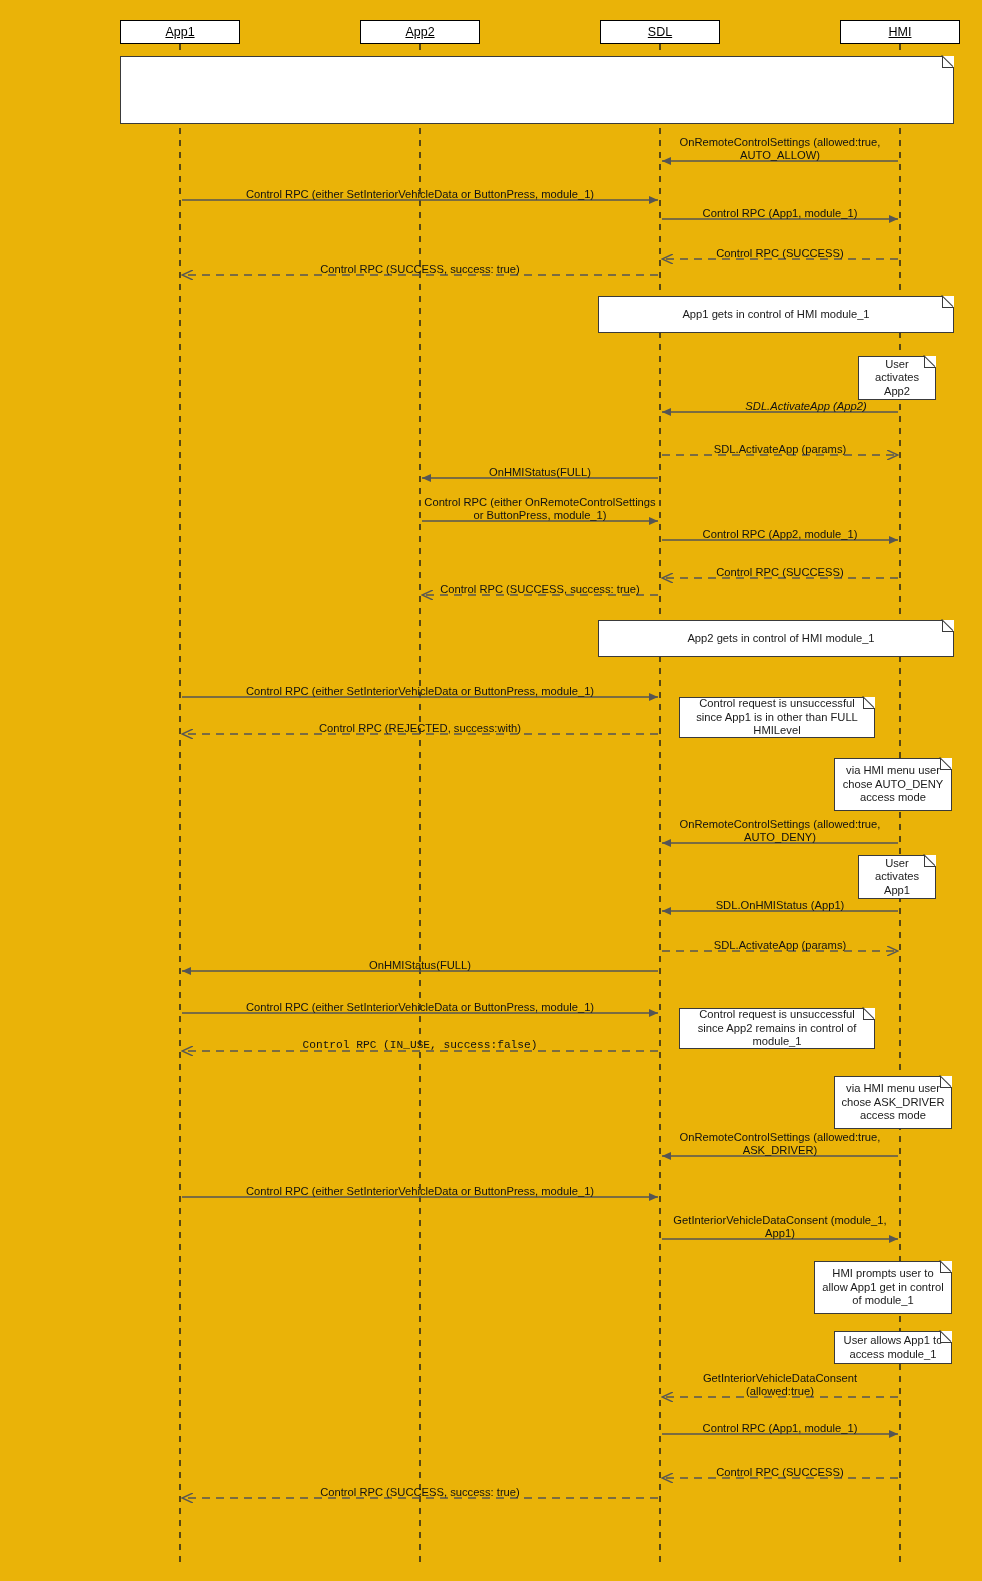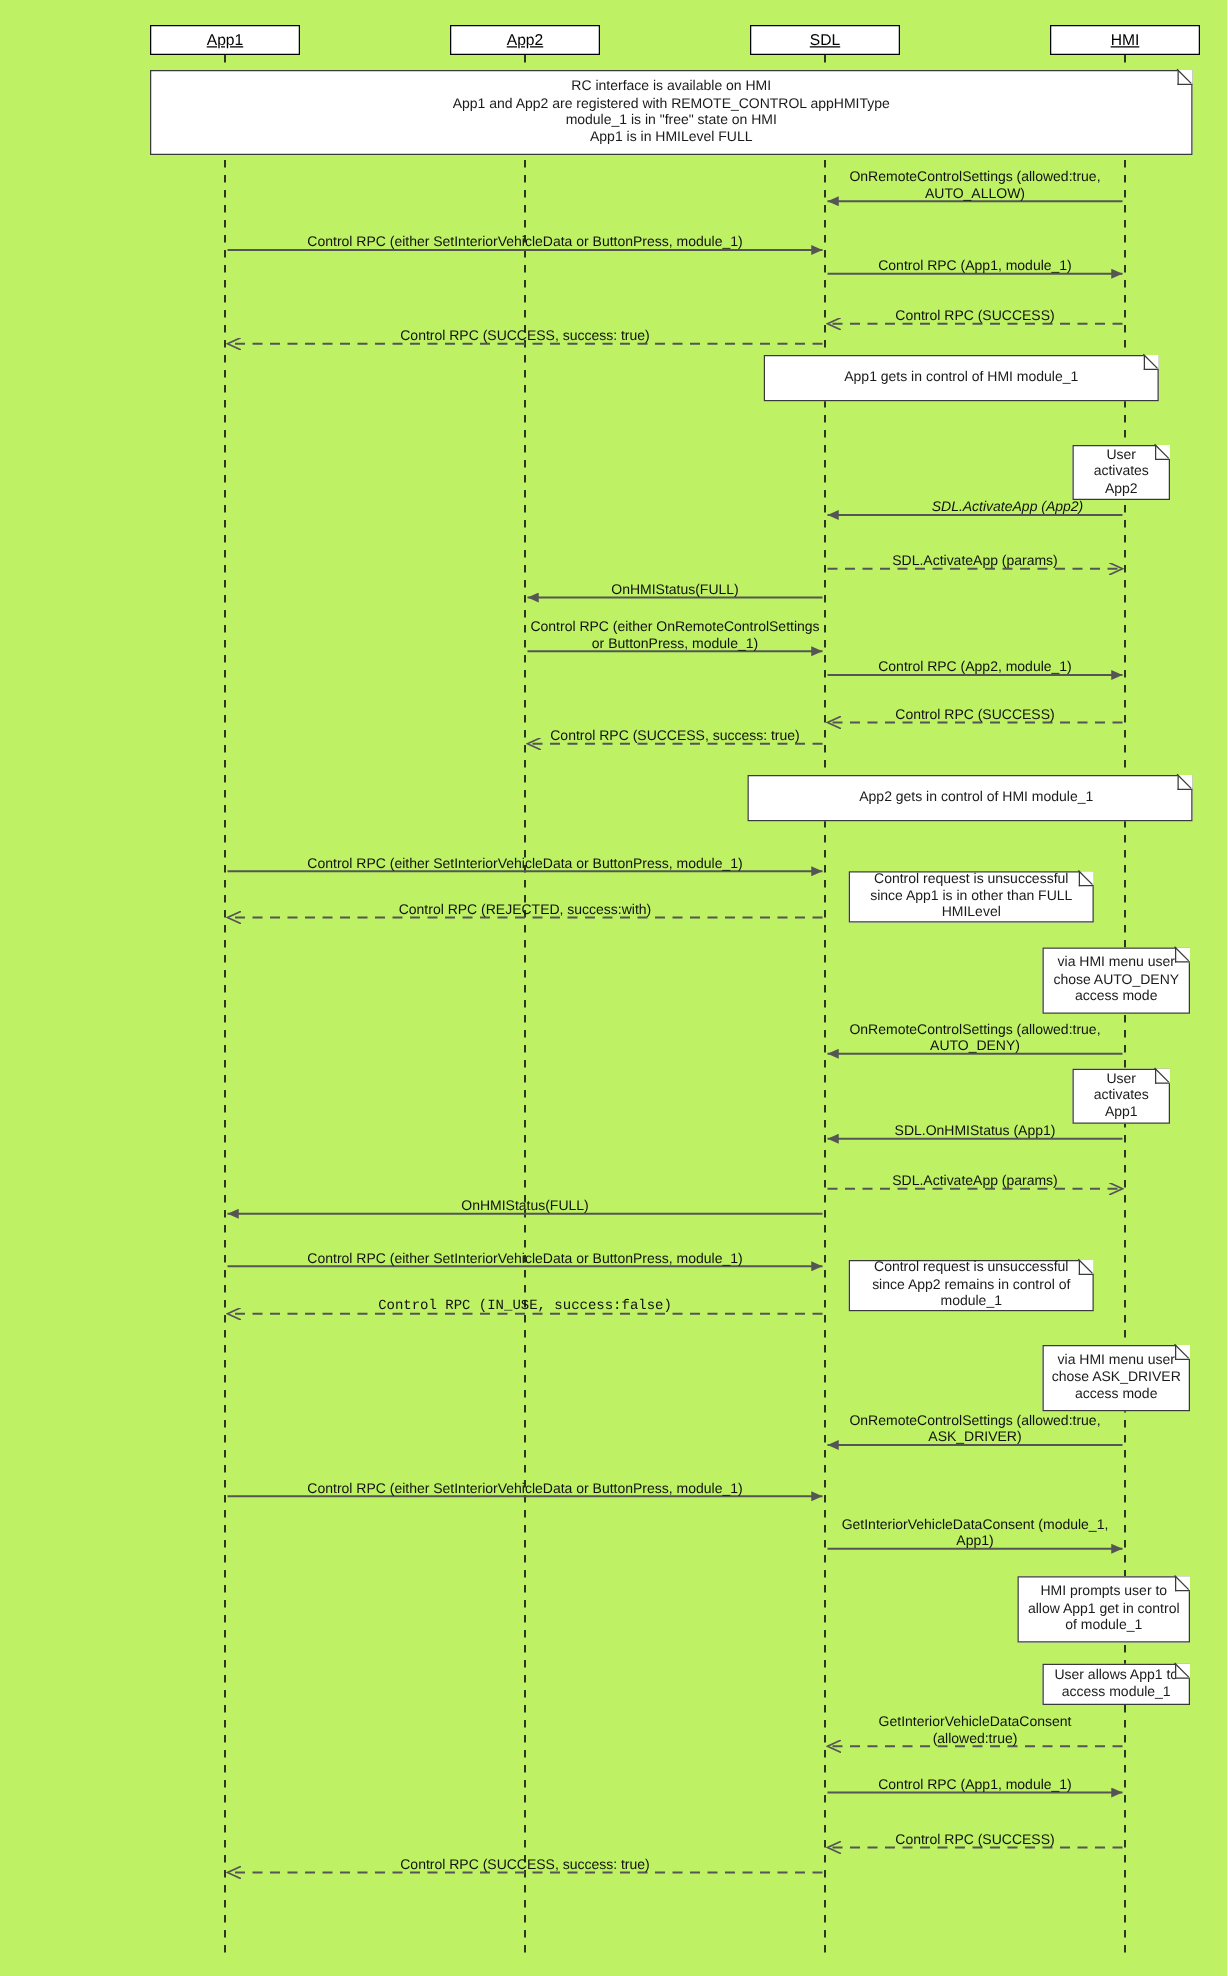--- a/index.html
+++ b/index.html
@@ -4,21 +4,21 @@
 <style>
   html, body {
     margin: 0;
     padding: 0;
     background: #ffffff;
   }
   #diagram {
     position: relative;
     width: 982px;
     height: 1581px;
-    background: #bef264;
+    background: #eab308;
     font-family: "Liberation Sans", sans-serif;
     overflow: hidden;
   }
   #svg-layer {
     position: absolute;
     top: 0; left: 0;
     width: 982px;
     height: 1581px;
   }
   
@@ -145,26 +145,22 @@
 
   <div id="actor-boxes">
       <div class="actor-box" style="left: 120px; top: 20px; width: 120px;"><span>App1</span></div>
       <div class="actor-box" style="left: 360px; top: 20px; width: 120px;"><span>App2</span></div>
       <div class="actor-box" style="left: 600px; top: 20px; width: 120px;"><span>SDL</span></div>
       <div class="actor-box" style="left: 840px; top: 20px; width: 120px;"><span>HMI</span></div>
     </div>
   <div id="notes-layer">
       <div class="note" style="left: 120px; top: 56px; width: 834px; height: 68px;">
         <span class="fold"></span>
-        <span class="note-text" style="white-space: pre-line;">RC interface is available on HMI
-App1 and App2 are registered with REMOTE_CONTROL appHMIType
-module_1 is in "free" state on HMI
-App1 is in HMILevel FULL</span>
-      </div>
-      <div class="note" style="left: 598px; top: 284px; width: 316px; height: 37px; margin-left: 13px;">
+      </div>
+      <div class="note" style="left: 598px; top: 296px; width: 356px; height: 37px;">
         <span class="fold"></span>
         <span class="note-text" style="white-space: pre-line;">App1 gets in control of HMI module_1</span>
       </div>
       <div class="note" style="left: 858px; top: 356px; width: 78px; height: 44px;">
         <span class="fold"></span>
         <span class="note-text" style="white-space: pre-line;">User
 activates
 App2</span>
       </div>
       <div class="note" style="left: 598px; top: 620px; width: 356px; height: 37px; padding-left: 14px;">

